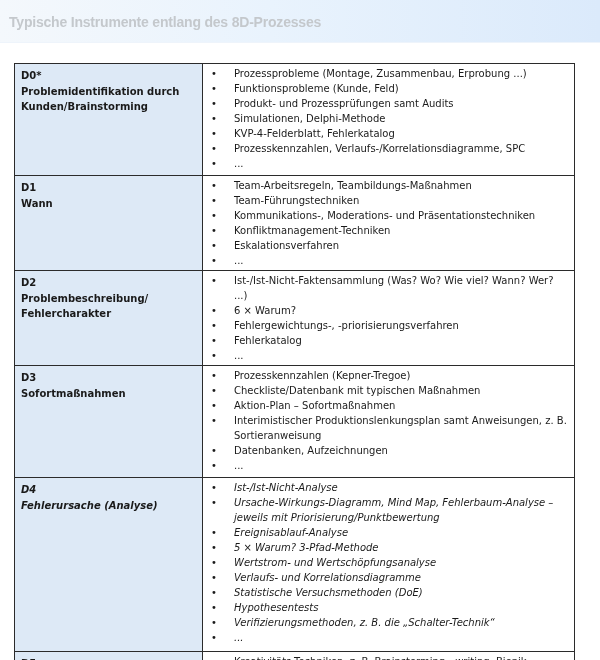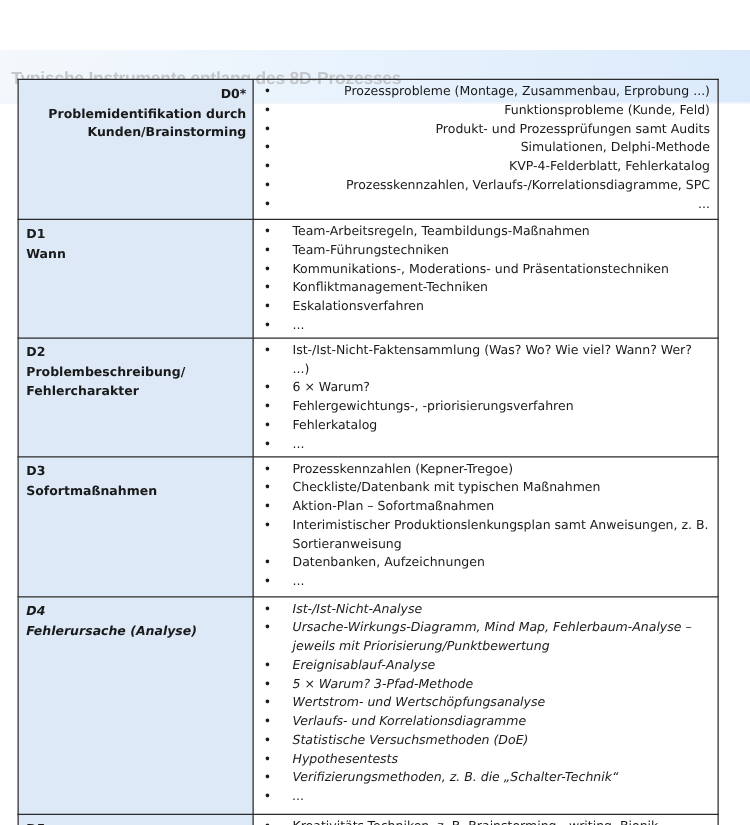--- a/index.html
+++ b/index.html
@@ -5,21 +5,20 @@
   html, body { margin:0; padding:0; }
   body {
     width:600px; height:660px; overflow:hidden; background:#ffffff;
     font-family: "Liberation Sans", sans-serif;
     position:relative;
   }
   .header-band {
     position:absolute; left:0; top:0; width:600px; height:42px;
     background: linear-gradient(90deg, #f4f8fc 0%, #e9f3fd 45%, #dbeafb 100%);
     border-bottom:1px solid #eef4fb;
-    margin-top:40px;
   }
   .header-title {
     position:absolute; left:9px; top:14px;
     font-size:14px; font-weight:bold; color:#c4c8cc;
     letter-spacing:-0.2px;
   }
   table.grid {
     position:absolute; left:14px; top:63px;
     width:561px; border-collapse:collapse;
     font-family: "DejaVu Sans", sans-serif;
@@ -43,21 +42,21 @@
 </style>
 </head>
 <body>
 
 <div class="header-band">
   <div class="header-title">Typische Instrumente entlang des 8D-Prozesses</div>
 </div>
 
 <table class="grid">
   <tbody id="tbody">
-      <tr style="height: 112px; text-align: right;">
+      <tr style="height: 112px;">
         <td class="phase">
           <div>D0*</div>
           <div>Problemidentifikation durch Kunden/Brainstorming</div>
         </td>
         <td class="items">
           <ul class="bullets">
             <li><span class="dot">•</span><span>Prozessprobleme (Montage, Zusammenbau, Erprobung ...)</span></li>
             <li><span class="dot">•</span><span>Funktionsprobleme (Kunde, Feld)</span></li>
             <li><span class="dot">•</span><span>Produkt- und Prozessprüfungen samt Audits</span></li>
             <li><span class="dot">•</span><span>Simulationen, Delphi-Methode</span></li>

